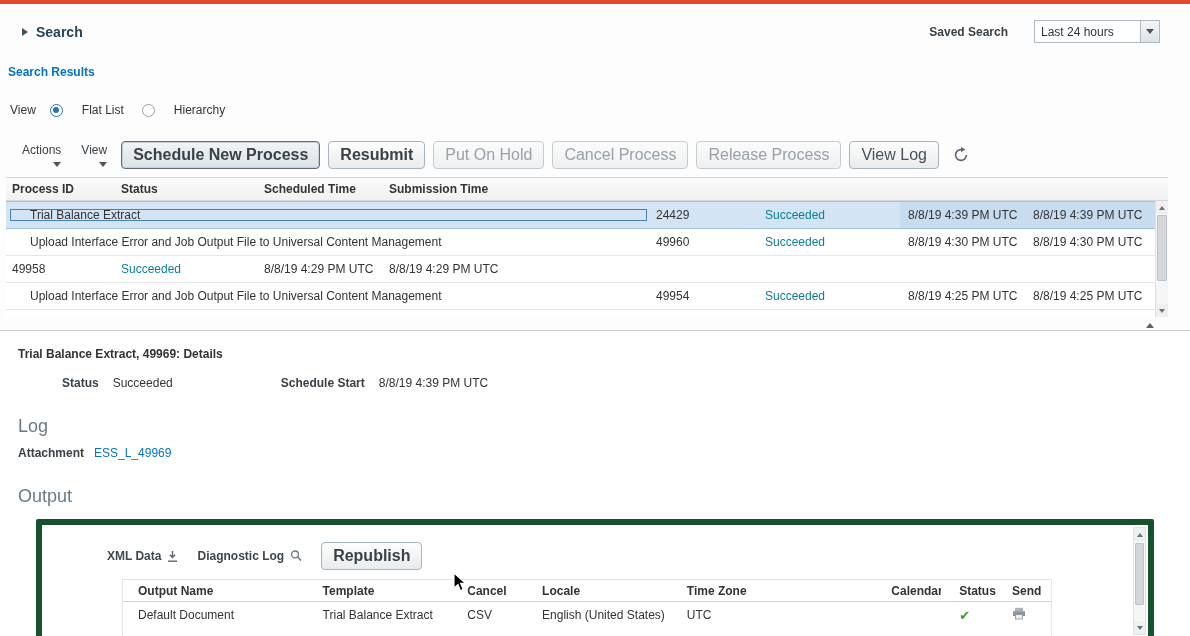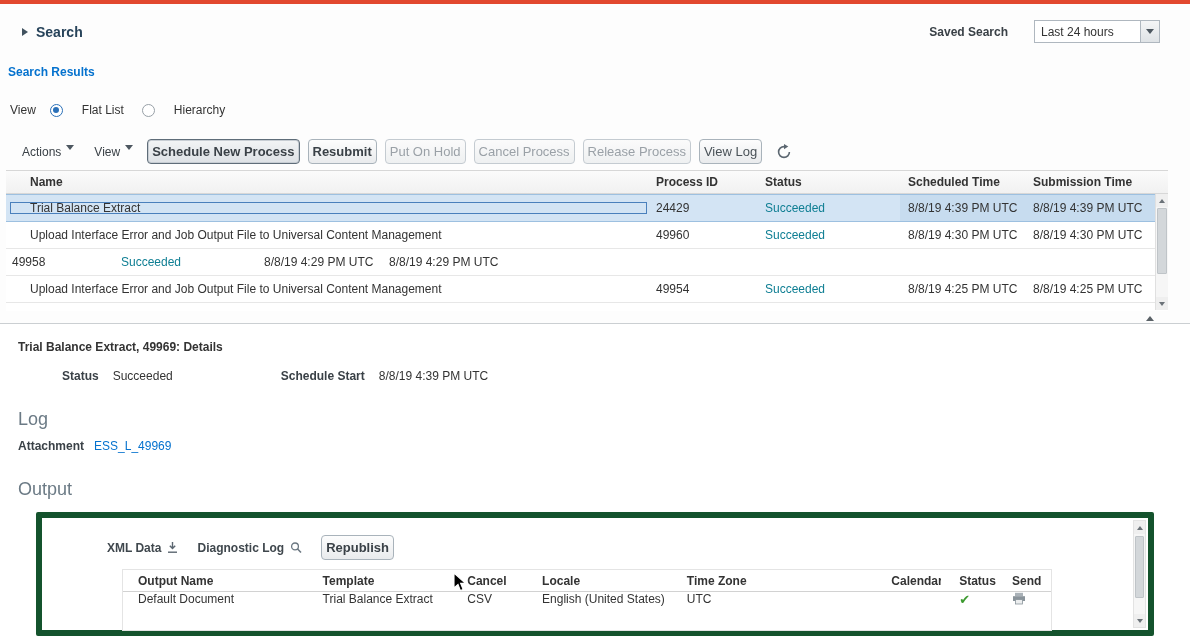--- a/index.html
+++ b/index.html
@@ -28,22 +28,22 @@
   
   .results-title { margin:22px 0 0 8px; font-weight:bold; color:#0572ce; }
   .view-row { margin:24px 0 0 10px; display:flex; align-items:center; gap:8px; }
   .view-label { color:#333; margin-right:6px; }
   .radio-opt { display:flex; align-items:center; gap:19px; cursor:pointer; margin-right:10px; }
   .radio { width:13px; height:13px; border:1px solid #98a0a7; border-radius:50%; background:#fff; position:relative; display:inline-block; }
   .radio.sel { border-color:#2a70b8; }
   .radio.sel::after { content:""; position:absolute; inset:2.5px; background:#2a70b8; border-radius:50%; }
 
   .toolbar { margin-top:22px; padding-left:16px; display:flex; align-items:center; gap:8px; }
-  .menu-btn { display:flex; align-items:flex-start; gap:5px; color:#3a4147; padding:4px 6px; cursor:pointer; }
-  .btn { display:inline-block; padding:4px 4px; font-weight:bold; font-size:13px; color:#3a4147;
+  .menu-btn { display:flex; align-items:flex-end; gap:5px; color:#3a4147; padding:4px 6px; cursor:pointer;flex-direction:column; }
+  .btn { display:inline-block; padding:4px 11px; font-weight:bold; font-size:16px; color:#3a4147;
          background:linear-gradient(#fdfdfd,#e9ebed); border:1px solid #a9b3bb; border-radius:4px; cursor:pointer; white-space:nowrap; }
   .btn.primary { border-color:#5f6d79; background:linear-gradient(#f2f4f5,#dde1e5); box-shadow:inset 0 0 0 1px #c7cdd3; }
   .btn.disabled { color:#9aa1a7; font-weight:normal; border-color:#c4cbd1; background:linear-gradient(#fbfbfb,#eef0f1); cursor:default; }
   .btn.plain { font-weight:normal; color:#4a5258; }
   .refresh-btn { margin-left:6px; display:flex; align-items:center; cursor:pointer; }
 
   
   .table { margin:6px 22px 0 6px; width:1162px; }
   .thead { display:flex; height:24px; align-items:center; background:linear-gradient(#fbfbfb,#f1f1f1);
            border-top:1px solid #d7d7d7; border-bottom:1px solid #d7d7d7; font-weight:bold; color:#333; }
@@ -81,21 +81,21 @@
   .attach-link { margin-left:10px; color:#0572ce; cursor:pointer; }
 
   
   .opanel { margin:12px 54px 0 18px; width:1118px; height:124px; position:relative;
             border:6px solid #14532d; border-radius:2px; background:#fff; }
   .opanel-toolbar { margin:17px 0 0 65px; display:flex; align-items:center; }
   .olabel { font-weight:bold; color:#3f474d; margin-right:5px; cursor:pointer; }
   .oicon { display:flex; align-items:center; margin-right:18px; cursor:pointer; }
   .otable { margin:9px 0 0 80px; width:930px; border:1px solid #e4e4e4; background:#fff; }
   .ohead { display:flex; height:22px; align-items:center; font-weight:bold; color:#333; border-bottom:1px solid #d2d2d2; }
-  .orow { display:flex; height:26px; }
+  .orow { display:flex; height:26px; align-items:center; }
   .ofill { height:12px; }
   .oc { white-space:nowrap; overflow:hidden; padding-left:15px; }
   .oc-name { width:185px; }
   .oc-template { width:145px; }
   .oc-format { width:75px; }
   .oc-locale { width:145px; }
   .oc-tz { width:205px; }
   .oc-cal { width:65px; }
   .oc-status { width:55px; padding-left:18px; }
   .oc-send { width:55px; padding-left:16px; }
@@ -158,21 +158,20 @@
   <span class="refresh-btn">
     <svg width="16" height="16" viewBox="0 0 16 16">
       <path d="M8 2.6 a5.4 5.4 0 1 0 5.4 5.4" fill="none" stroke="#5b6670" stroke-width="1.6"></path>
       <path d="M8 0 L12.3 2.6 L8 5.2 Z" fill="#5b6670"></path>
     </svg>
   </span>
 </div>
 
 <div class="table">
   <div class="thead">
-    <div class="tc t-name">Name</div>
     <div class="tc t-pid">Process ID</div>
     <div class="tc t-status">Status</div>
     <div class="tc t-sched">Scheduled Time</div>
     <div class="tc t-sub">Submission Time</div>
   </div>
   <div class="tbody">
     <div class="trow selected">
       <div class="tc t-name"><span>Trial Balance Extract</span></div>
       <div class="tc t-pid">24429</div>
       <div class="tc t-status">Succeeded</div>

